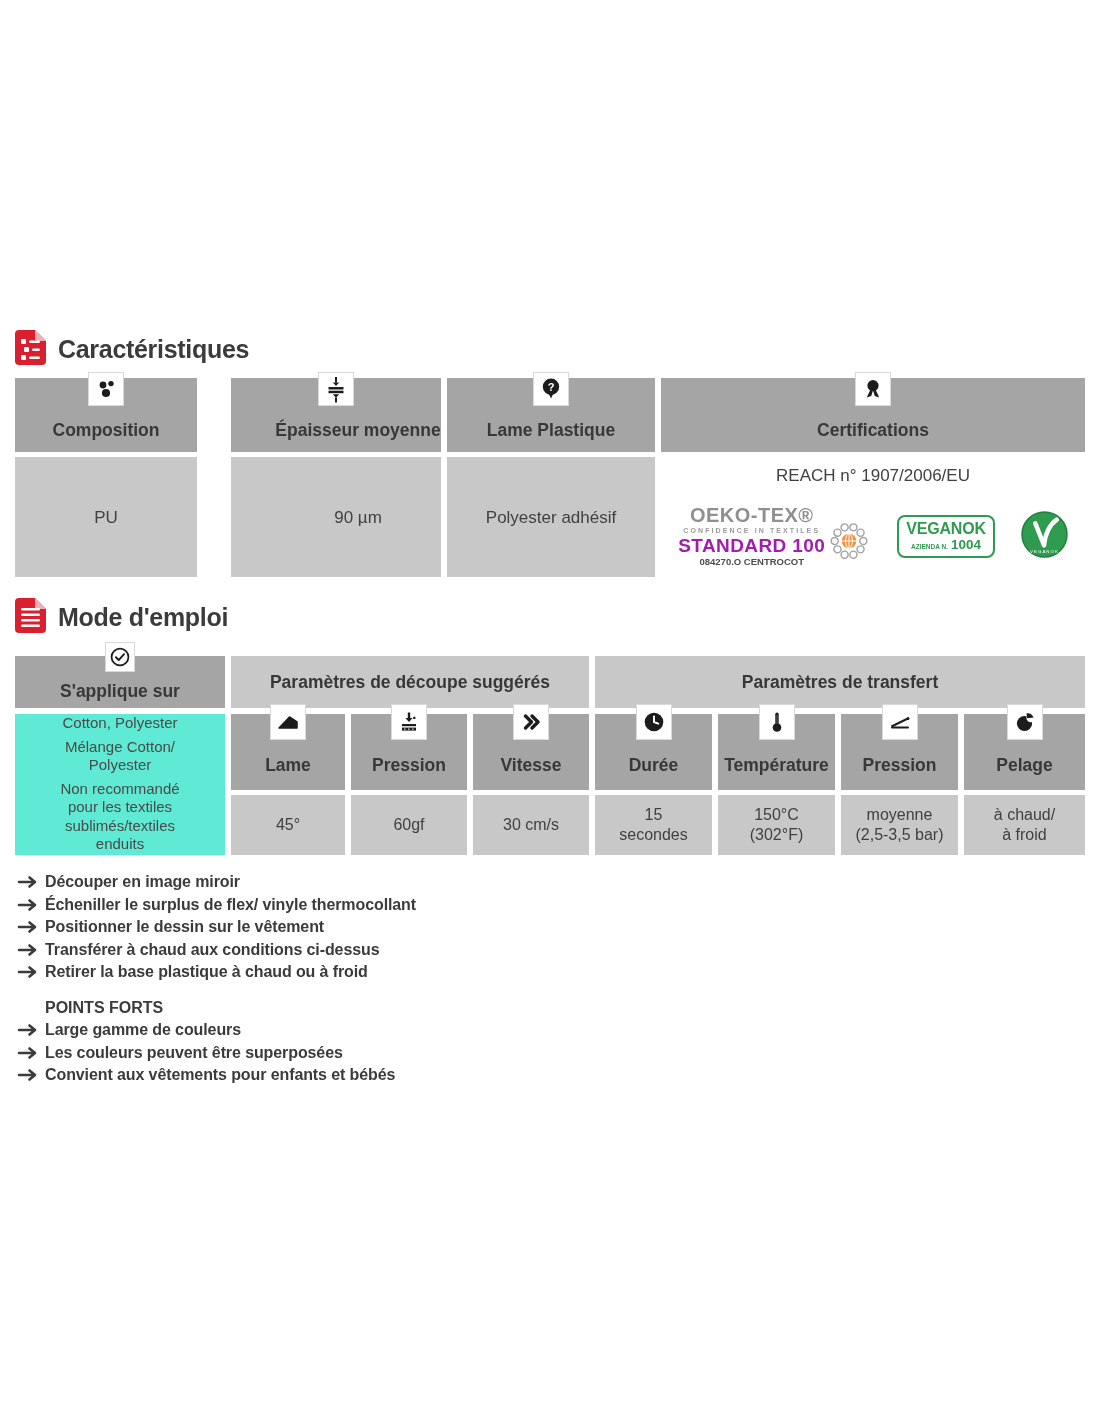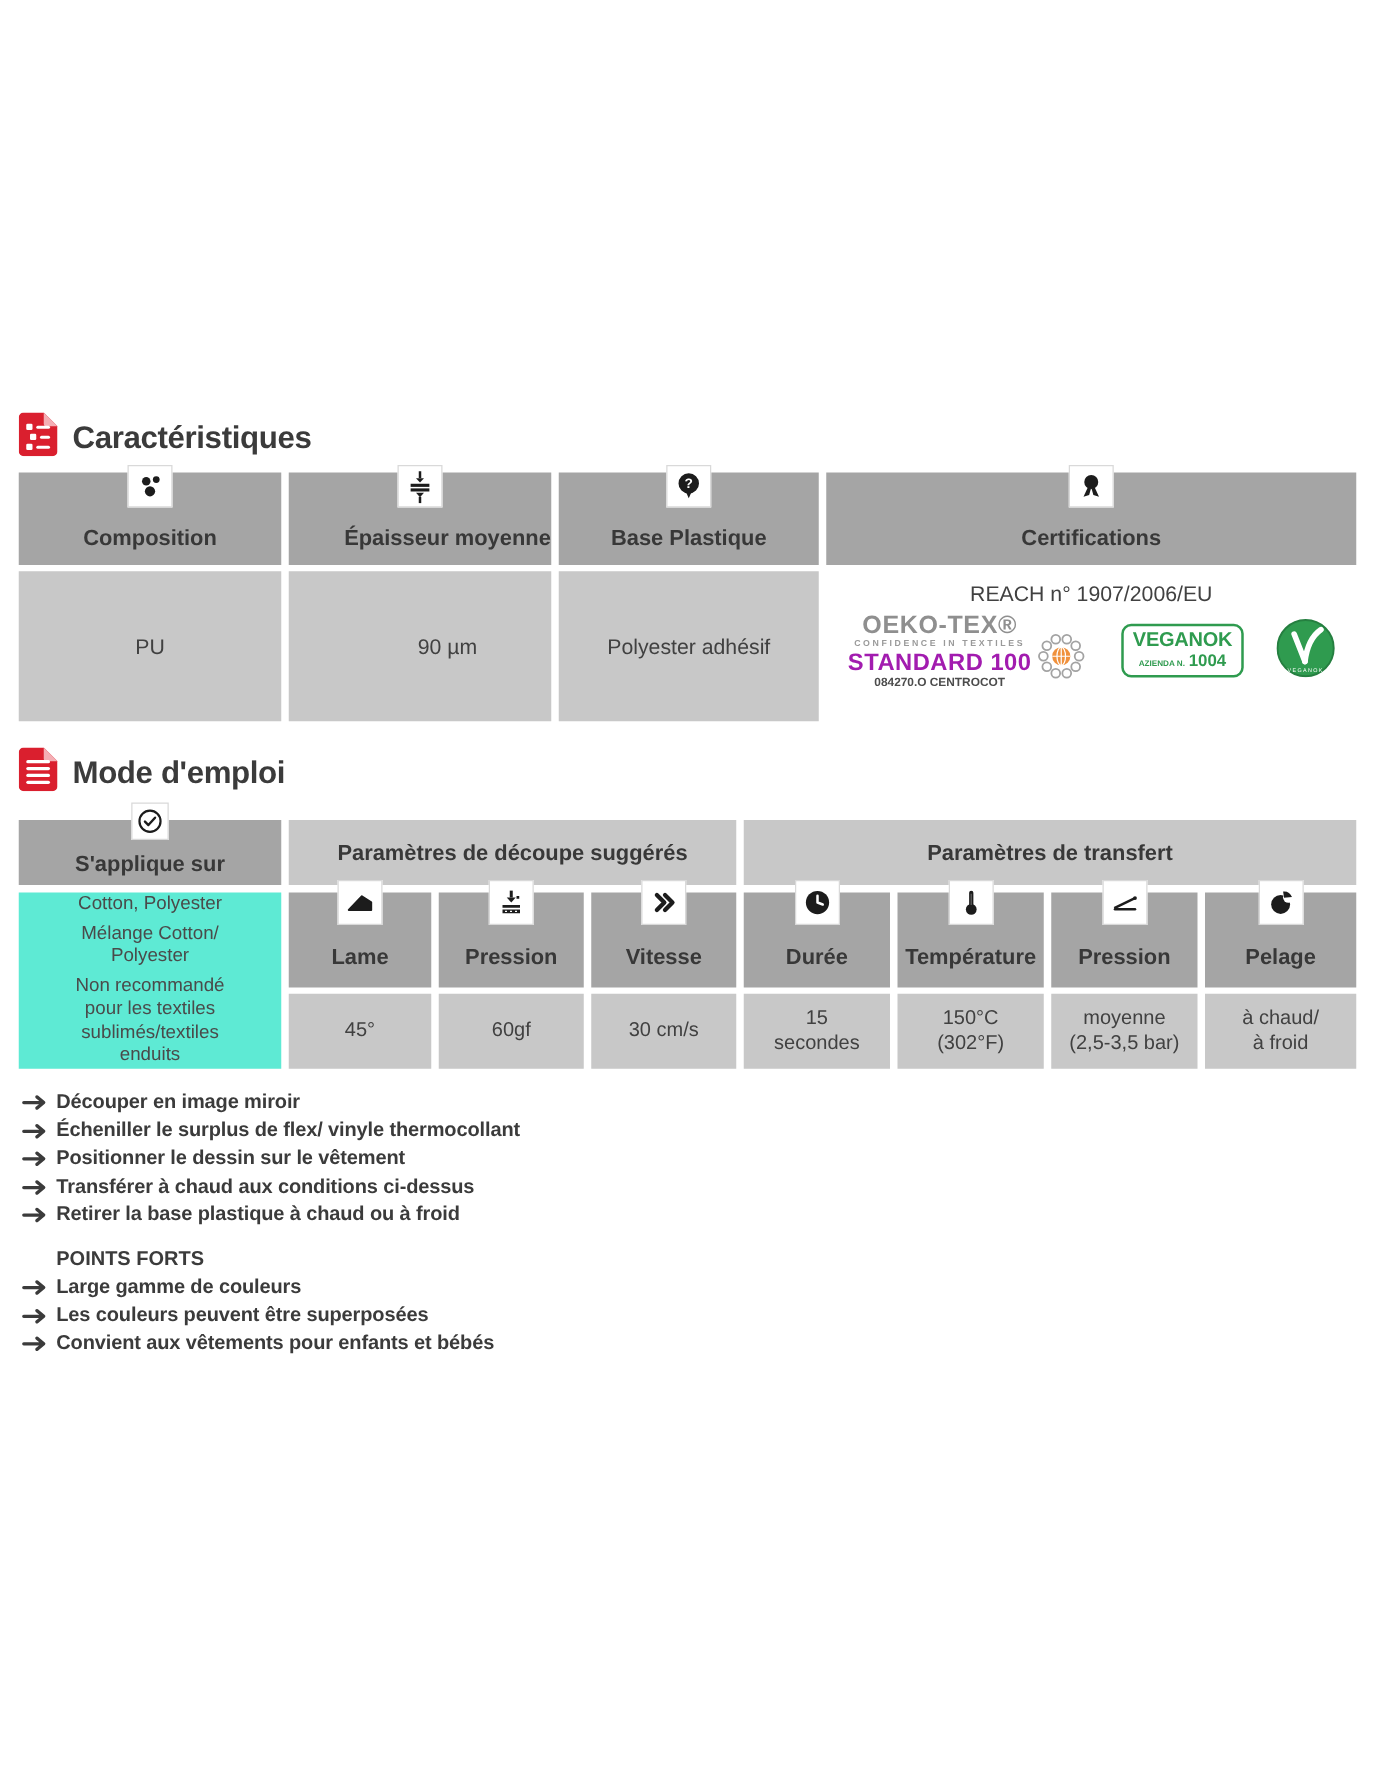--- a/index.html
+++ b/index.html
@@ -10,34 +10,34 @@
   .sec-title h1{margin:0;font-size:25px;font-weight:bold;color:#3b3b3b;letter-spacing:-0.3px;}
   
   .t1{position:absolute;left:15px;top:378px;width:1070px;height:199px;}
   .cell{position:absolute;box-sizing:border-box;}
   .hd{background:#a5a5a5;display:flex;align-items:center;justify-content:center;
       padding-top:30px;font-weight:bold;font-size:17.5px;color:#383838;}
   .vl{background:#c8c8c8;display:flex;align-items:center;justify-content:center;
       font-size:17px;color:#414141;text-align:center;white-space:pre-line;line-height:21px;}
   .t1 .rh{top:0;height:74px;}
   .t1 .rv{top:79px;height:120px;}
-  .t1 .c1{left:0;width:210px;}
+  .t1 .c1{left:0;width:182px;}
   .t1 .c2{left:216px;width:210px;padding-left:44px;}
   .t1 .c3{left:432px;width:208px;}
   .t1 .c4{left:646px;width:424px;}
   .ibox{position:absolute;left:50%;transform:translateX(-50%);background:#ffffff;
         border:1px solid #d9d9d9;display:flex;align-items:center;justify-content:center;}
   .ibox.b1{top:-6px;width:34px;height:32px;}
   .ibox.b2{top:-10px;width:34px;height:34px;}
   .ibox.b3{top:-14px;width:28px;height:28px;}
   
   .certcell{left:646px;top:79px;width:424px;height:120px;background:#ffffff;
             display:flex;flex-direction:column;align-items:center;}
   .reach{margin-top:9px;font-size:17px;color:#414141;}
-  .logorow{margin-top:3px;display:flex;align-items:center;gap:26px;}
+  .logorow{margin-top:19px;display:flex;align-items:center;gap:26px;}
   .oeko{display:flex;align-items:center;gap:2px;}
   .oeko-t{display:flex;flex-direction:column;align-items:center;line-height:1;}
   .oeko1{font-size:20px;font-weight:bold;color:#8f8f8f;letter-spacing:0.5px;}
   .oeko2{font-size:7px;font-weight:bold;color:#9a9a9a;letter-spacing:2.1px;margin-top:2px;}
   .oeko3{font-size:19px;font-weight:bold;color:#a21caf;letter-spacing:0.4px;margin-top:2px;}
   .oeko4{font-size:9.5px;font-weight:bold;color:#4c4c4c;margin-top:2px;}
   .vbadge{border:2.5px solid #2f9b4f;border-radius:8px;background:#fff;padding:3px 7px 4px;
           display:flex;flex-direction:column;align-items:center;}
   .vb1{font-size:16px;font-weight:800;color:#2f9b4f;letter-spacing:-0.2px;line-height:17px;}
   .vb2{display:flex;align-items:baseline;gap:3px;color:#2f9b4f;}
@@ -123,21 +123,21 @@
     </div>
 
     <div class="cell hd rh c3">
       <div class="ibox b1">
         <svg width="24" height="24" viewBox="0 0 24 24">
           <path d="M12 1.5 a8.2 8.2 0 0 1 8.2 8.2 a8.2 8.2 0 0 1 -8.2 8.2 a8.2 8.2 0 0 1 -8.2 -8.2 A8.2 8.2 0 0 1 12 1.5 Z" fill="#1c1c1c"></path>
           <polygon points="9.6,16.2 14.4,16.2 12,21.5" fill="#1c1c1c"></polygon>
           <text x="12" y="13.6" font-size="11" font-weight="bold" fill="#ffffff" text-anchor="middle" font-family="Liberation Sans, sans-serif">?</text>
         </svg>
       </div>
-      <span>Base Plastique</span>
+      <span>Lame Plastique</span>
     </div>
 
     <div class="cell hd rh c4">
       <div class="ibox b1">
         <svg width="24" height="24" viewBox="0 0 24 24">
           <circle cx="12" cy="8.6" r="5.6" fill="#1c1c1c"></circle>
           <polygon points="9.3,12.8 5.8,20.4 10.3,19 11.8,13.8" fill="#1c1c1c"></polygon>
           <polygon points="14.7,12.8 18.2,20.4 13.7,19 12.2,13.8" fill="#1c1c1c"></polygon>
         </svg>
       </div>

